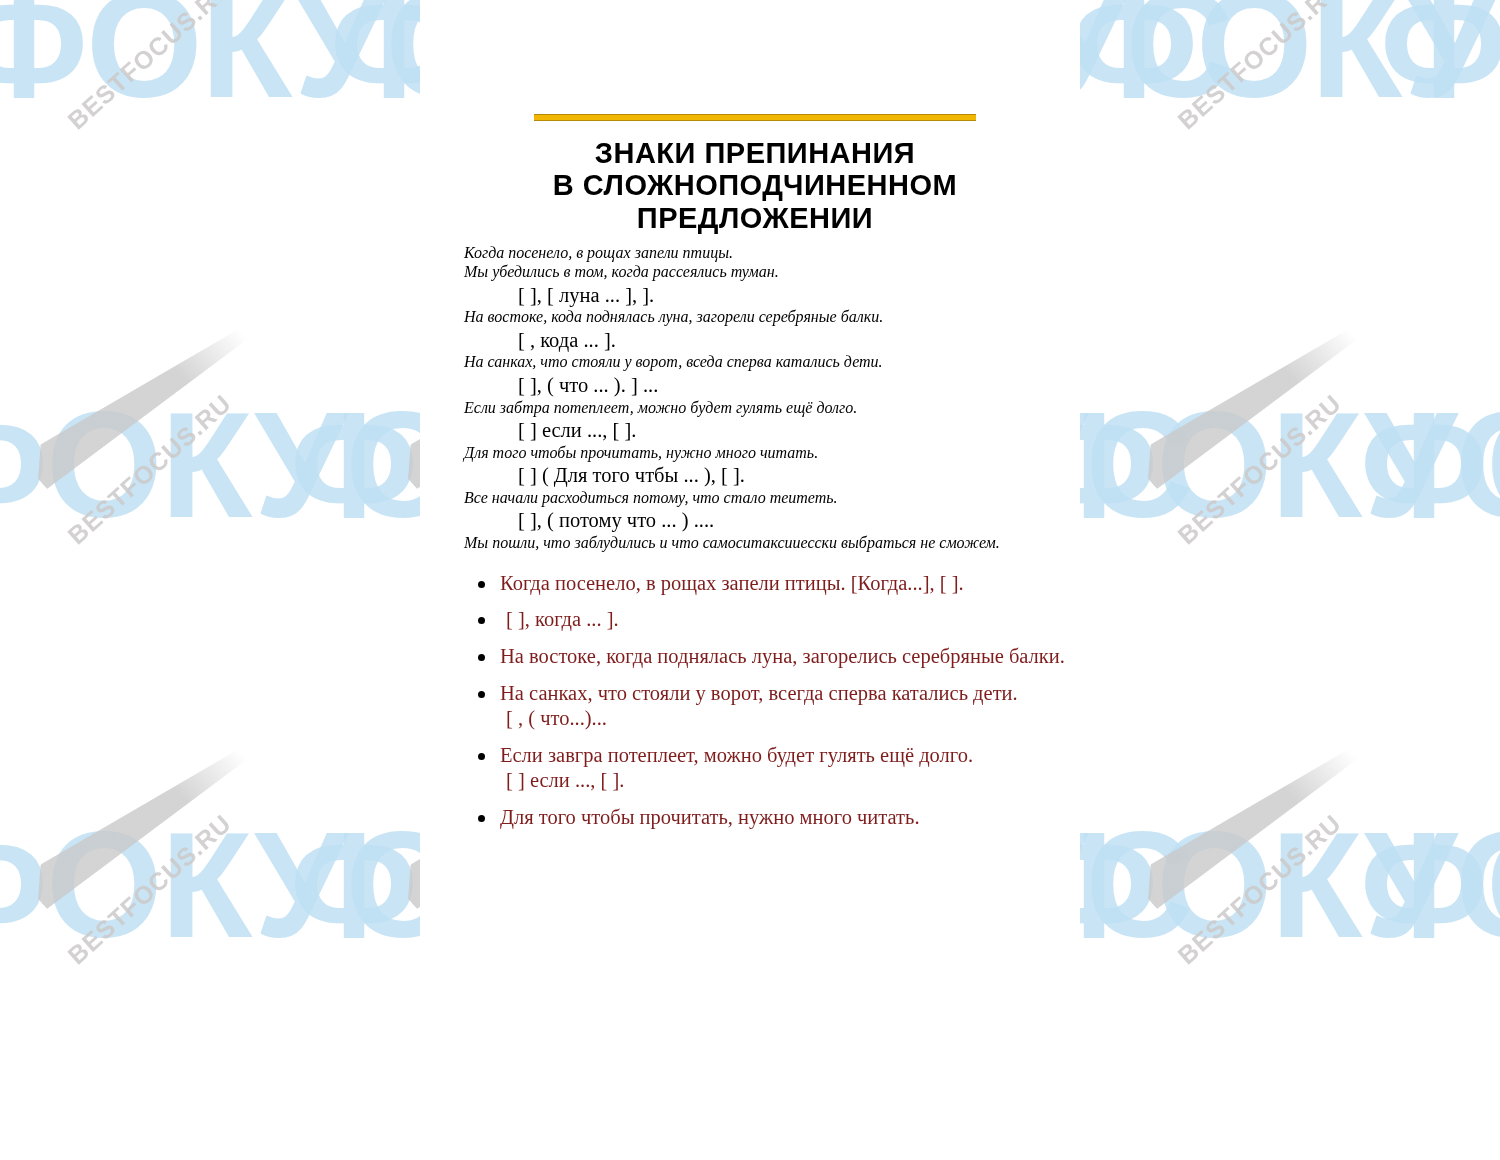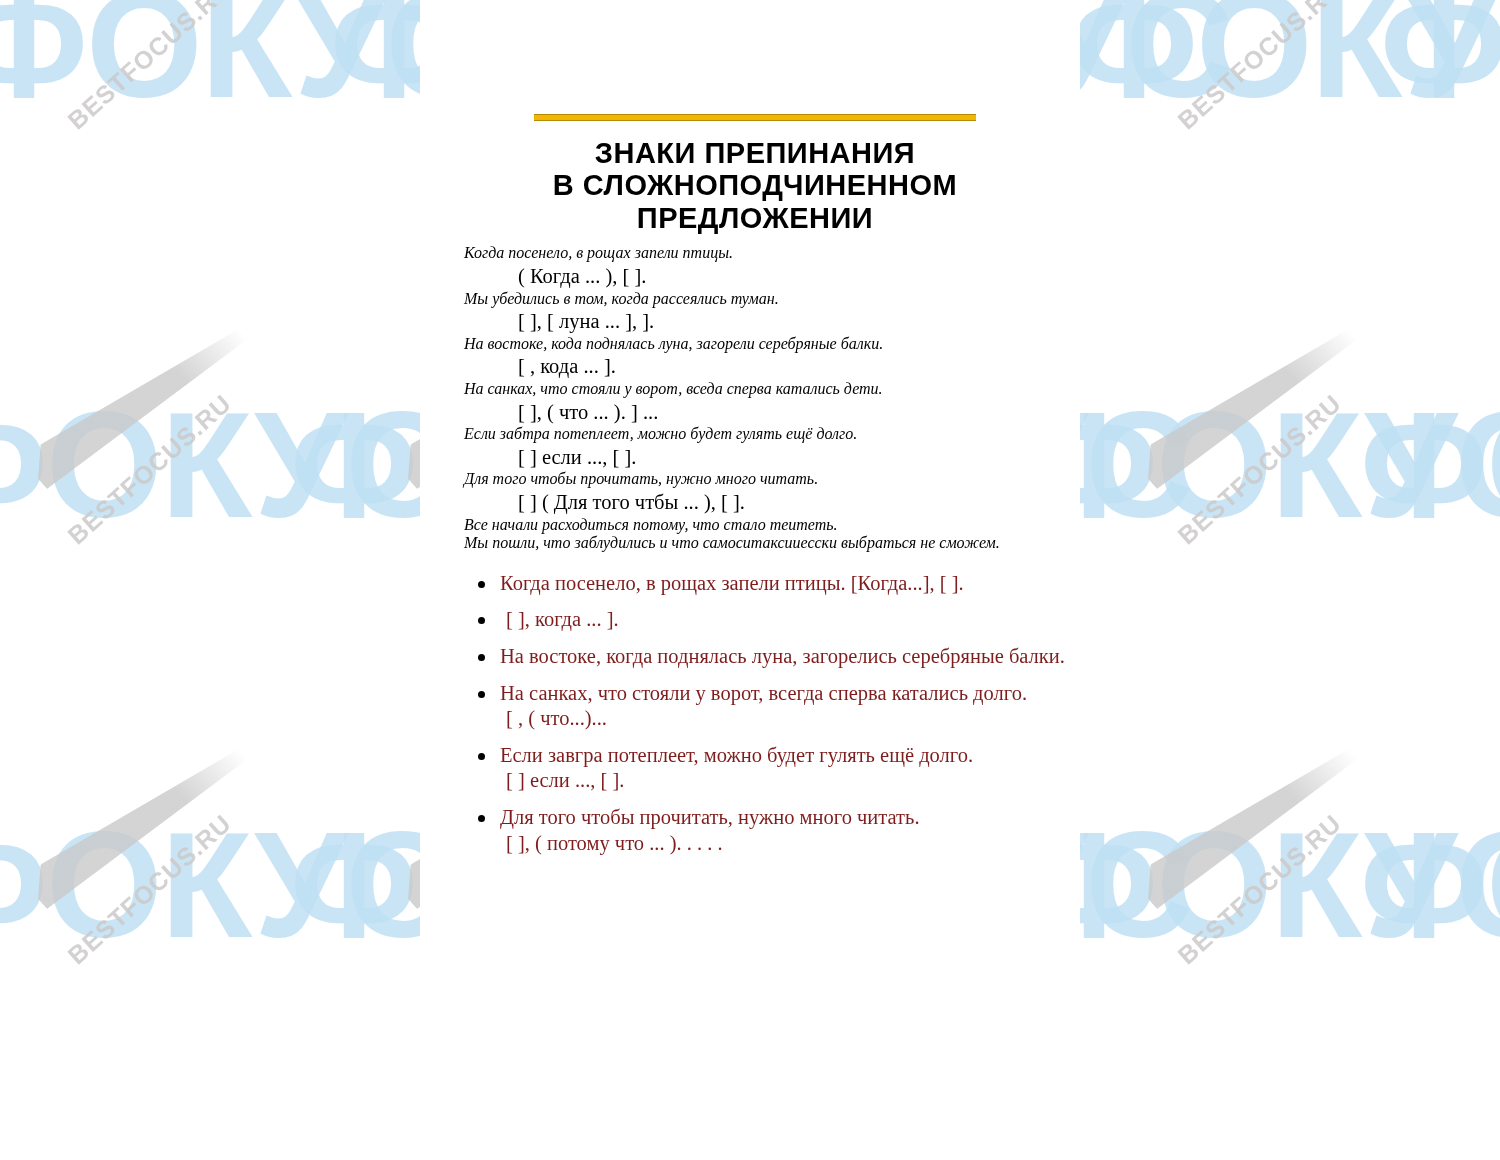--- a/index.html
+++ b/index.html
@@ -195,21 +195,20 @@
     <div class="title">
       <div>ЗНАКИ  ПРЕПИНАНИЯ</div>
       <div>В  СЛОЖНОПОДЧИНЕННОМ</div>
       <div>ПРЕДЛОЖЕНИИ</div>
     </div>
 
     <div class="block">
 
       <div>
         <div class="sent">Когда посенело, в рощах запели птицы.</div>
-        <div class="scheme">( Когда ... ),  [  ].</div>
       </div>
 
       <div>
         <div class="sent">Мы убедились в том, когда рассеялись туман.</div>
         <div class="scheme">[   ], [ луна ... ], ].</div>
       </div>
 
       <div>
         <div class="sent">На востоке, кода поднялась луна, загорели серебряные балки.</div>
         <div class="scheme">[  , кода ... ].</div>
@@ -225,20 +224,21 @@
         <div class="scheme">[   ] если ...,  [  ].</div>
       </div>
 
       <div>
         <div class="sent">Для того чтобы прочитать, нужно много читать.</div>
         <div class="scheme">[   ] ( Для того чтбы ... ),  [   ].</div>
       </div>
 
       <div>
         <div class="sent">Все начали расходиться потому, что стало теитеть.</div>
+        <div class="scheme">[   ], ( потому что ... ) ....</div>
       </div>
 
       <div>
         <div class="sent">Мы пошли, что заблудились и что самоситаксииесски выбраться не сможем.</div>
       </div>
 
     </div>
 
     <div class="bullets">
 
@@ -249,29 +249,28 @@
 
       <div class="bullet-item">
         <span class="b-sch">[  ], когда ... ].</span>
       </div>
 
       <div class="bullet-item">
         <span>На востоке, когда поднялась луна, загорелись серебряные балки.</span>
       </div>
 
       <div class="bullet-item">
-        <span>На санках,  что  стояли у ворот, всегда сперва катались долго.</span>
+        <span>На санках,  что  стояли у ворот, всегда сперва катались дети.</span>
         <span class="b-sch">[   ,  ( что...)...</span>
       </div>
 
       <div class="bullet-item">
         <span>Если завгра потеплеет,  можно будет гулять ещё  долго.</span>
         <span class="b-sch">[  ] если ..., [   ].</span>
       </div>
 
       <div class="bullet-item">
         <span>Для того чтобы прочитать, нужно много читать.</span>
-        <span class="b-sch">[ ], ( потому что ... ). . . . .</span>
       </div>
 
     </div>
   </div>
 </div>
 
 </body></html>

